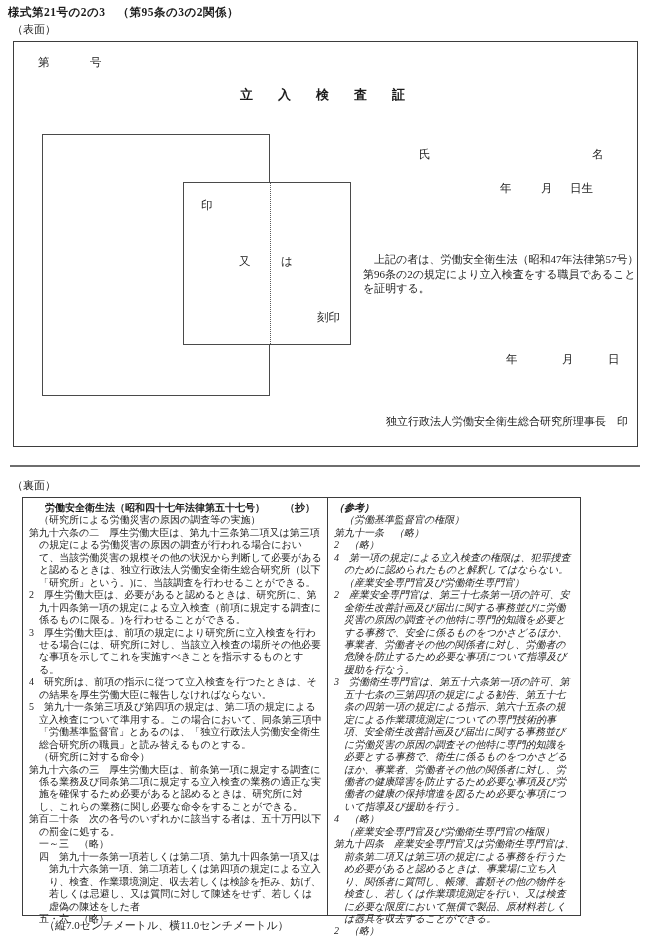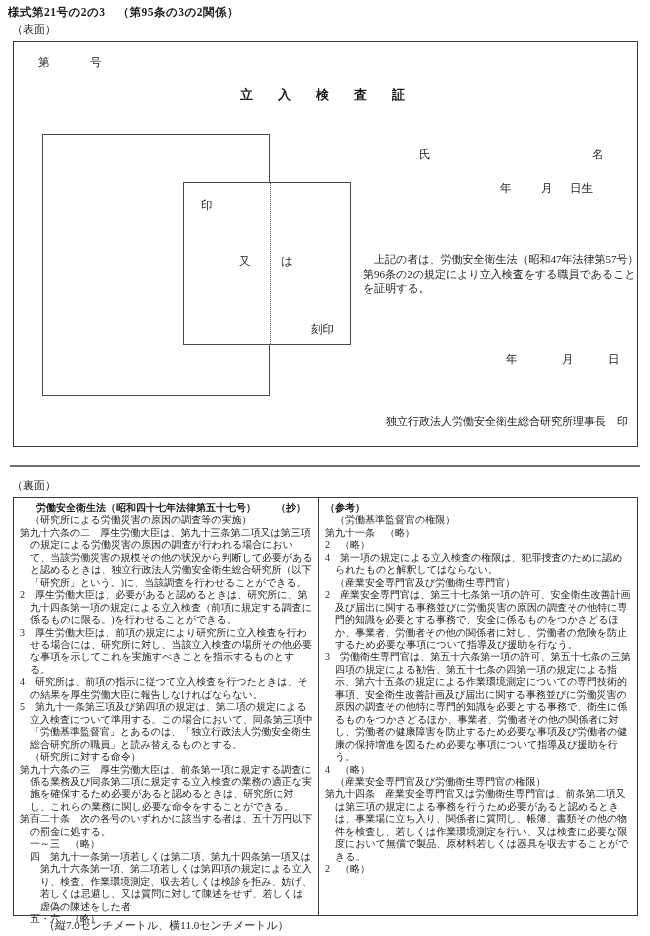--- a/index.html
+++ b/index.html
@@ -30,47 +30,47 @@
     border:1.5px solid #4a4a4a;box-sizing:border-box;
   }
   .stamp-box{
     position:absolute;left:169px;top:140px;width:168px;height:163px;
     border:1.5px solid #4a4a4a;background:#ffffff;box-sizing:border-box;
   }
   .dotline{position:absolute;left:86px;top:0;height:100%;width:0;border-left:1.5px dotted #5a5a5a;}
   .s-in{left:17px;top:15px;}
   .s-mata{left:55px;top:71px;}
   .s-ha{left:97px;top:71px;}
-  .s-kokuin{left:127px;top:127px;margin-top:12px;}
+  .s-kokuin{left:133px;top:127px;}
   .f-shi{left:405px;top:105px;}
   .f-mei{left:578px;top:105px;}
   .f-byear{left:486px;top:139px;}
   .f-bmonth{left:527px;top:139px;}
   .f-bday{left:556px;top:139px;}
   .cert-text{
     position:absolute;left:349px;top:210px;width:282px;
     font-size:11px;line-height:14.5px;text-indent:1em;
   }
   .d-year{left:492px;top:310px;}
   .d-month{left:548px;top:310px;}
   .d-day{left:594px;top:310px;}
   .issuer{position:absolute;right:9px;top:372px;font-size:11px;white-space:nowrap;}
 
   
   .divider{position:absolute;left:10px;top:465px;width:630px;height:2px;background:#6e6e6e;}
   .back-label{position:absolute;left:12px;top:478px;font-size:11px;}
 
   
   .back-box{
-    position:absolute;left:13px;top:497px;width:625px;height:419px;
+    position:absolute;left:22px;top:497px;width:559px;height:419px;
     border:1.5px solid #3d3d3d;box-sizing:border-box;display:flex;
   }
   .col{box-sizing:border-box;padding:4px 5px 2px 6px;}
   .col-left{width:305px;border-right:1.5px solid #3d3d3d;}
-  .col-right{flex:1;}
+  .col-right{flex:1;font-style:italic;}
   .col p{margin:0;font-size:10px;line-height:12.45px;}
   .col-title-left{font-weight:bold;padding-left:1.6em;}
   .col-title-right{font-weight:bold;}
   .flush{padding-left:0;}
   .ind1{padding-left:1em;}
   .hang1{padding-left:1em;text-indent:-1em;}
   .hang2{padding-left:2em;text-indent:-1em;}
 
   .size-note{position:absolute;left:8px;top:918px;font-size:11px;margin-left:36px;}
 </style>

